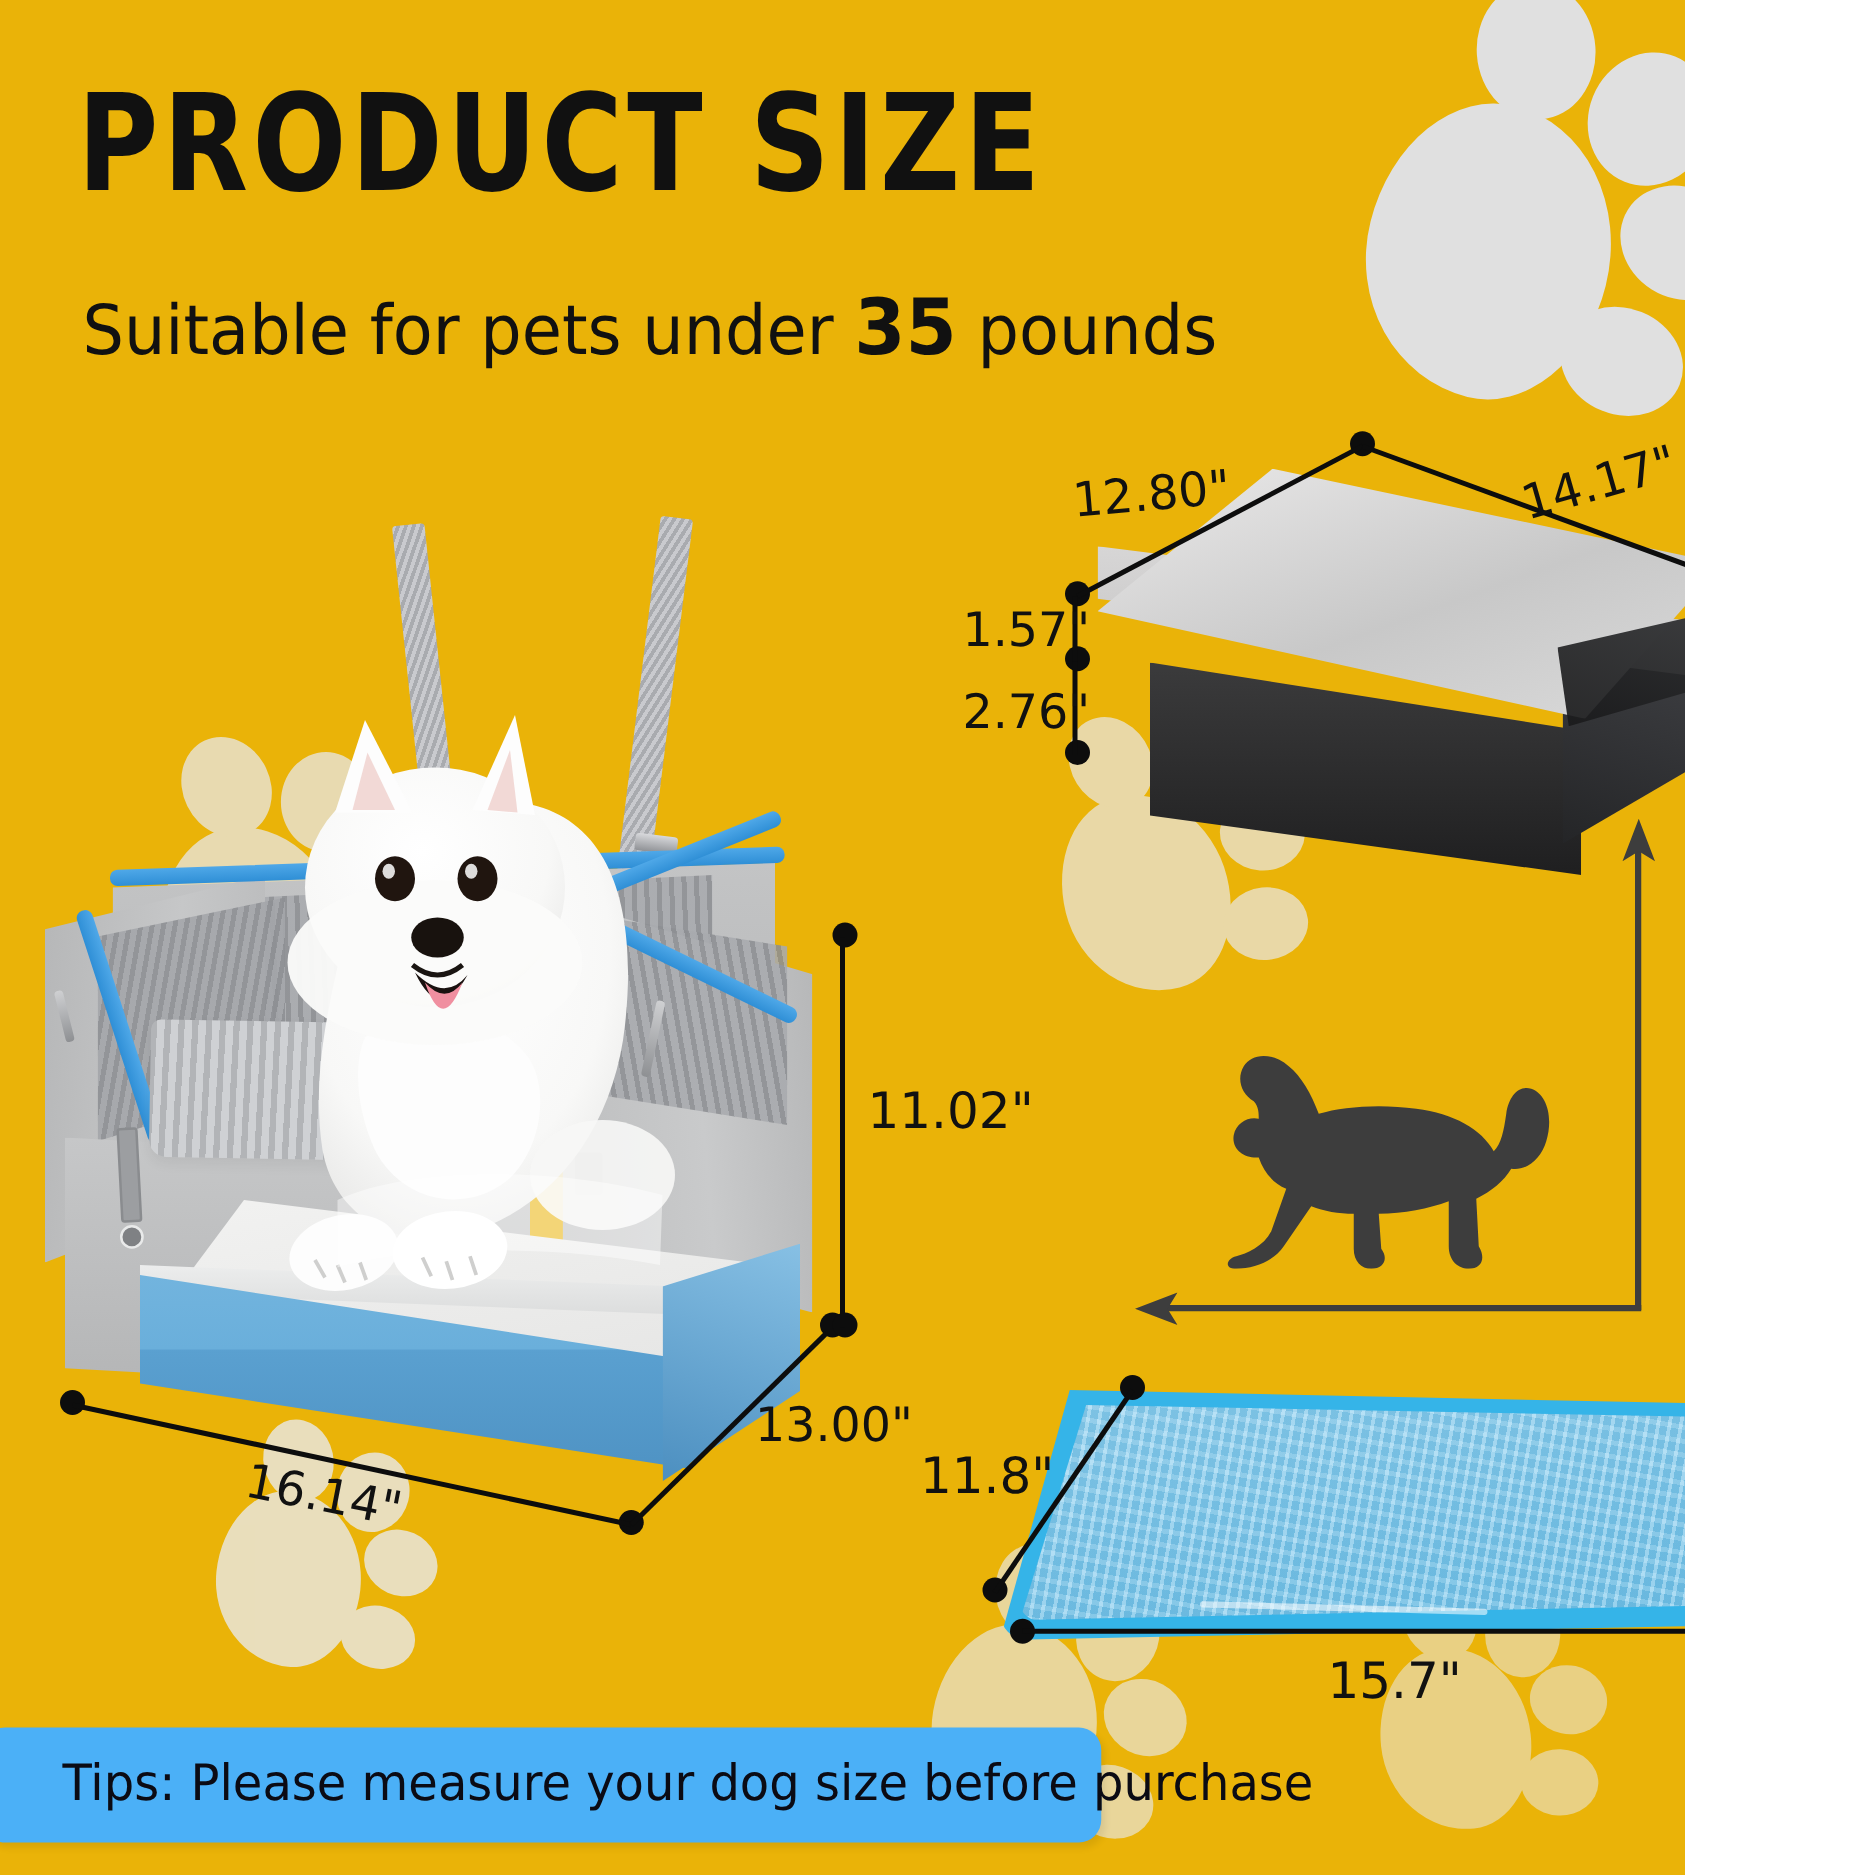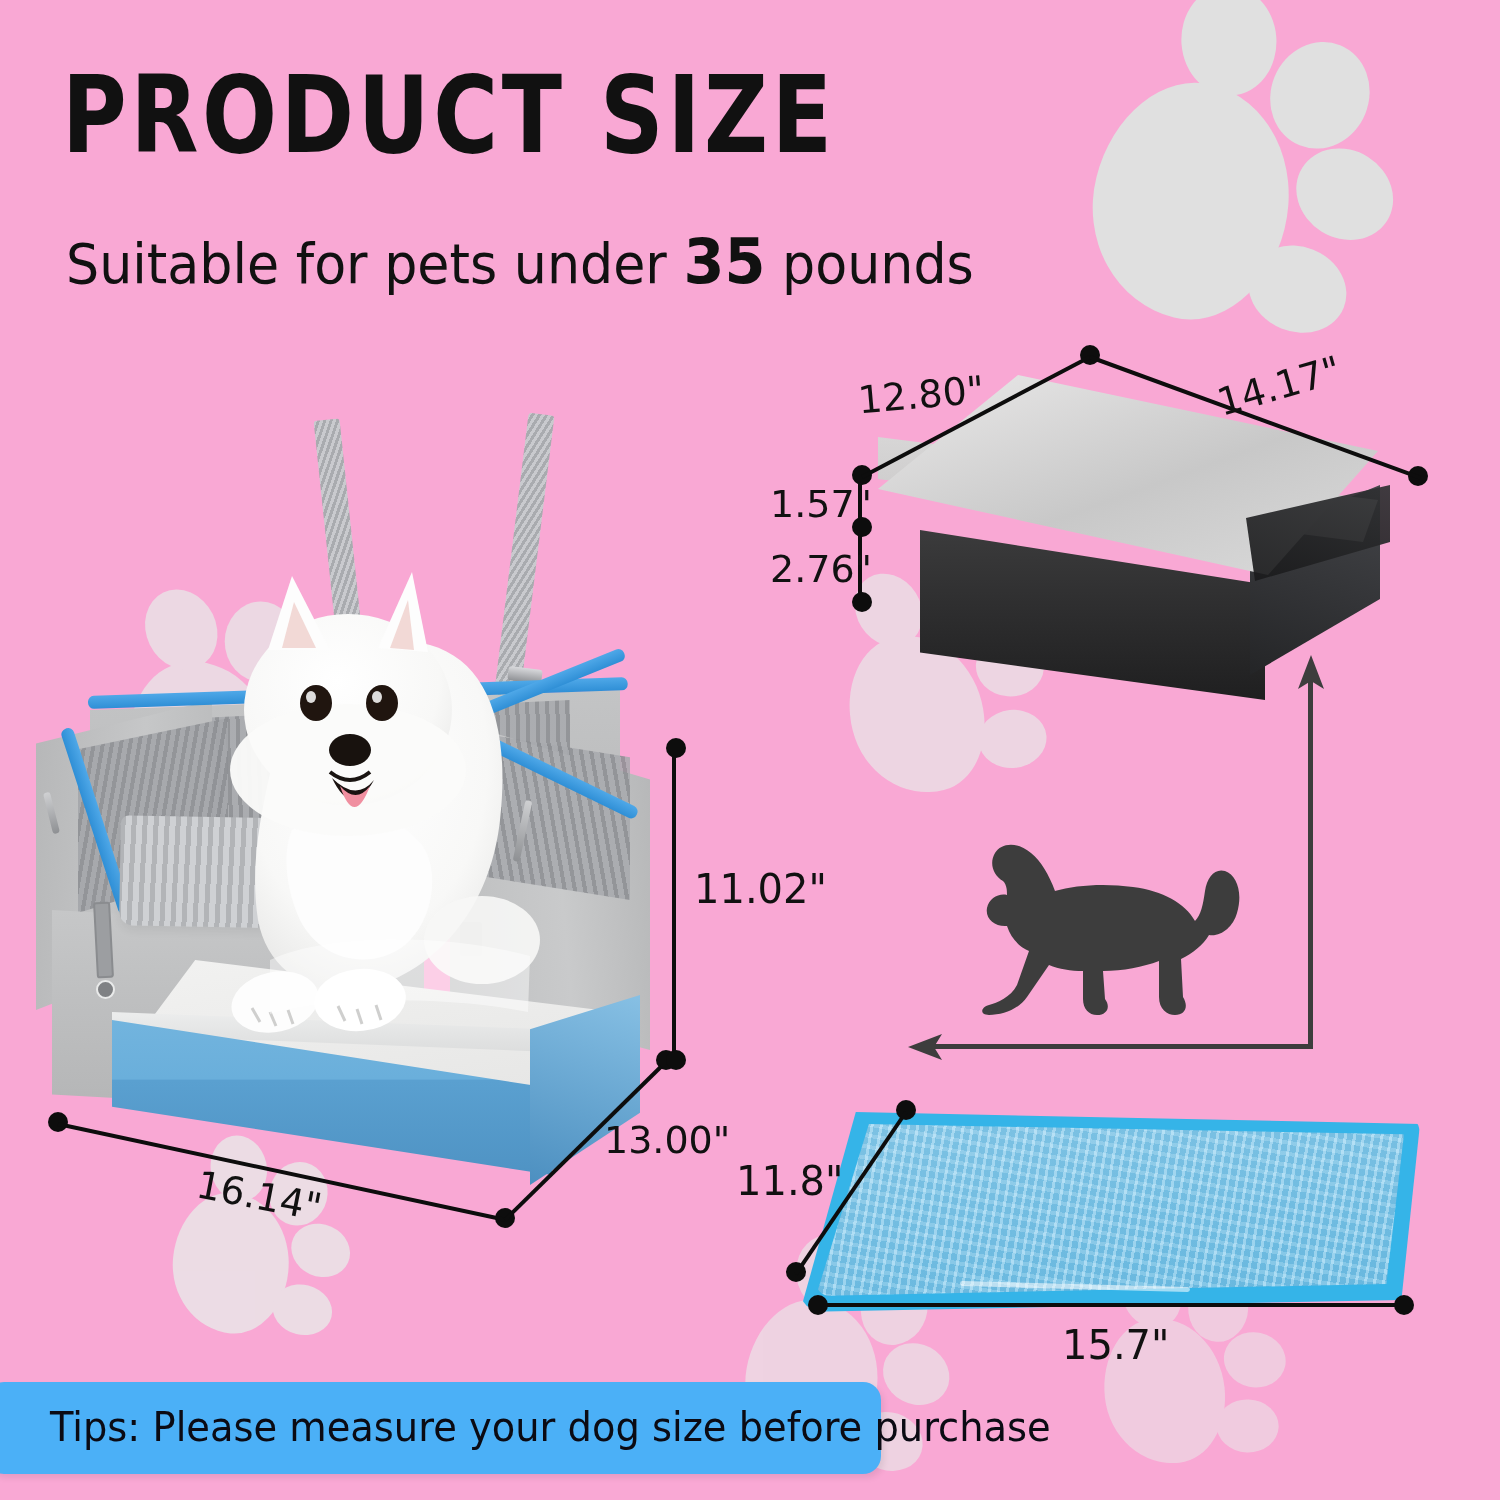--- a/index.html
+++ b/index.html
@@ -3,23 +3,23 @@
 <meta charset="utf-8">
 <title>Product Size Infographic</title>
 <style>
   html, body {
     margin: 0;
     padding: 0;
     background: #ffffff;
   }
   #canvas {
     position: relative;
-    width: 1500px;
+    width: 1348px;
     height: 1500px;
-    background: #f9a8d4;
+    background: #eab308;
     overflow: hidden;
     font-family: "DejaVu Sans", sans-serif;
   }
 
   
   .paw {
     position: absolute;
     pointer-events: none;
   }
   .paw .pad {

